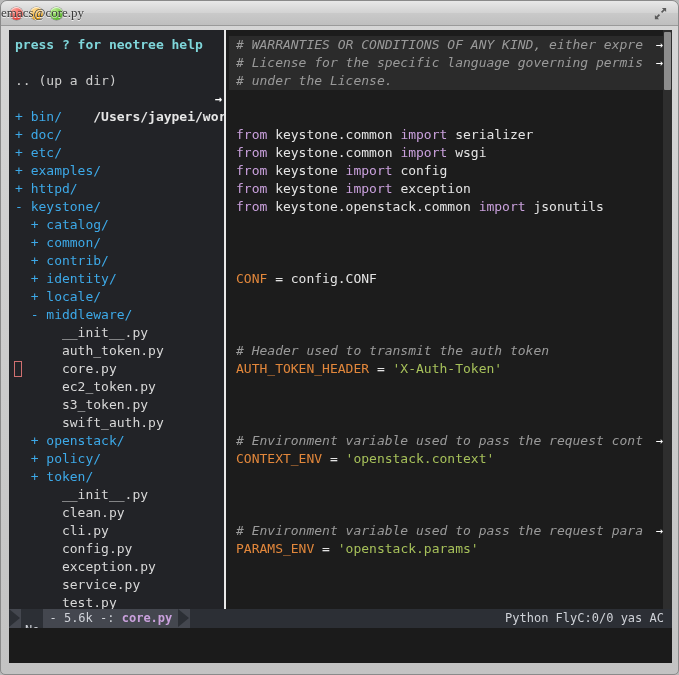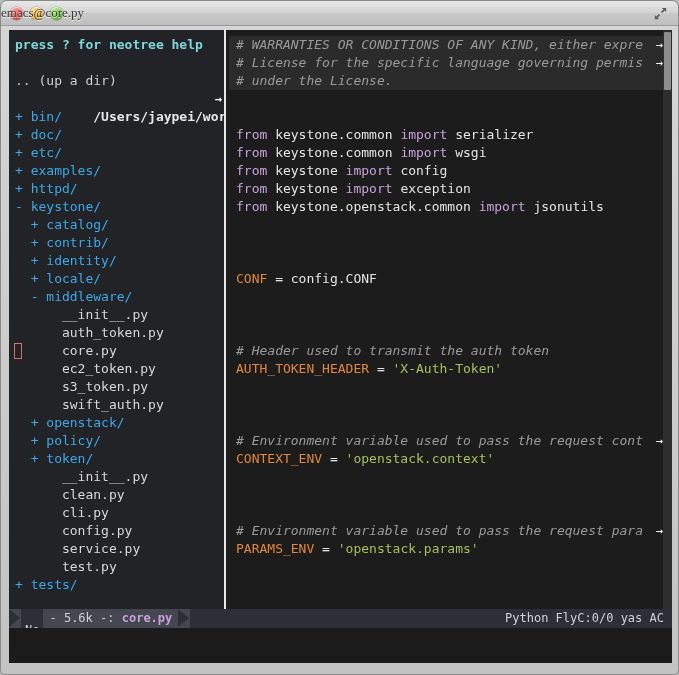--- a/index.html
+++ b/index.html
@@ -170,37 +170,39 @@
           <span class="ovf">→</span>
         </div>
         <div id="tree-items">
             <div class="row"><span></span><span class="sign">+ </span><span class="dir">bin/</span></div>
             <div class="row"><span></span><span class="sign">+ </span><span class="dir">doc/</span></div>
             <div class="row"><span></span><span class="sign">+ </span><span class="dir">etc/</span></div>
             <div class="row"><span></span><span class="sign">+ </span><span class="dir">examples/</span></div>
             <div class="row"><span></span><span class="sign">+ </span><span class="dir">httpd/</span></div>
             <div class="row"><span></span><span class="sign">- </span><span class="dir">keystone/</span></div>
             <div class="row"><span>  </span><span class="sign">+ </span><span class="dir">catalog/</span></div>
+            <div class="row"><span>  </span><span class="sign">+ </span><span class="dir">common/</span></div>
             <div class="row"><span>  </span><span class="sign">+ </span><span class="dir">contrib/</span></div>
             <div class="row"><span>  </span><span class="sign">+ </span><span class="dir">identity/</span></div>
             <div class="row"><span>  </span><span class="sign">+ </span><span class="dir">locale/</span></div>
             <div class="row"><span>  </span><span class="sign">- </span><span class="dir">middleware/</span></div>
             <div class="row"><span>    </span><span>  </span><span class="file">__init__.py</span></div>
             <div class="row"><span>    </span><span>  </span><span class="file">auth_token.py</span></div>
             <div class="row"><span class="cursorbox"></span><span>    </span><span>  </span><span class="file">core.py</span></div>
             <div class="row"><span>    </span><span>  </span><span class="file">ec2_token.py</span></div>
             <div class="row"><span>    </span><span>  </span><span class="file">s3_token.py</span></div>
             <div class="row"><span>    </span><span>  </span><span class="file">swift_auth.py</span></div>
             <div class="row"><span>  </span><span class="sign">+ </span><span class="dir">openstack/</span></div>
             <div class="row"><span>  </span><span class="sign">+ </span><span class="dir">policy/</span></div>
             <div class="row"><span>  </span><span class="sign">+ </span><span class="dir">token/</span></div>
             <div class="row"><span>    </span><span>  </span><span class="file">__init__.py</span></div>
             <div class="row"><span>    </span><span>  </span><span class="file">clean.py</span></div>
             <div class="row"><span>    </span><span>  </span><span class="file">cli.py</span></div>
             <div class="row"><span>    </span><span>  </span><span class="file">config.py</span></div>
+            <div class="row"><span>    </span><span>  </span><span class="file">exception.py</span></div>
             <div class="row"><span>    </span><span>  </span><span class="file">service.py</span></div>
             <div class="row"><span>    </span><span>  </span><span class="file">test.py</span></div>
             <div class="row"><span></span><span class="sign">+ </span><span class="dir">tests/</span></div>
           </div>
       </div>
 
       <div class="tree-divider"></div>
 
       <div class="code">
         <div id="code-lines">

